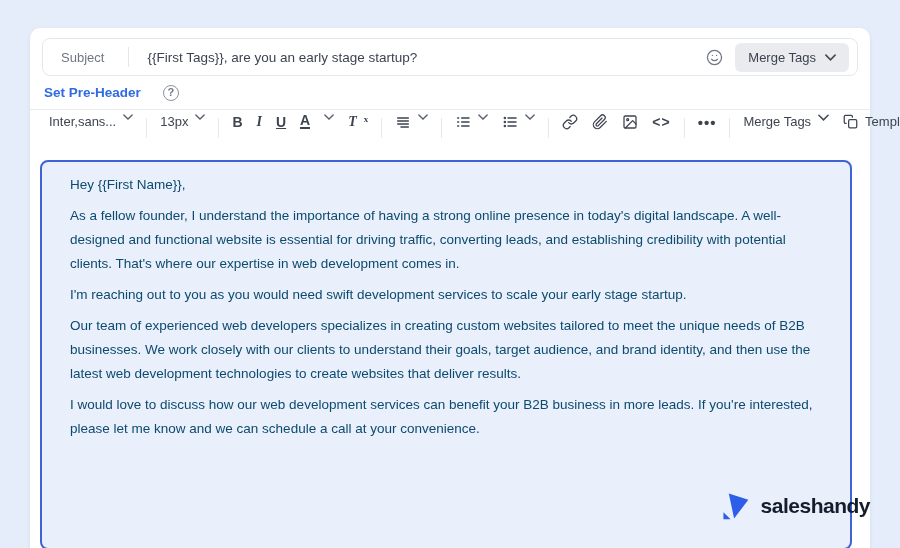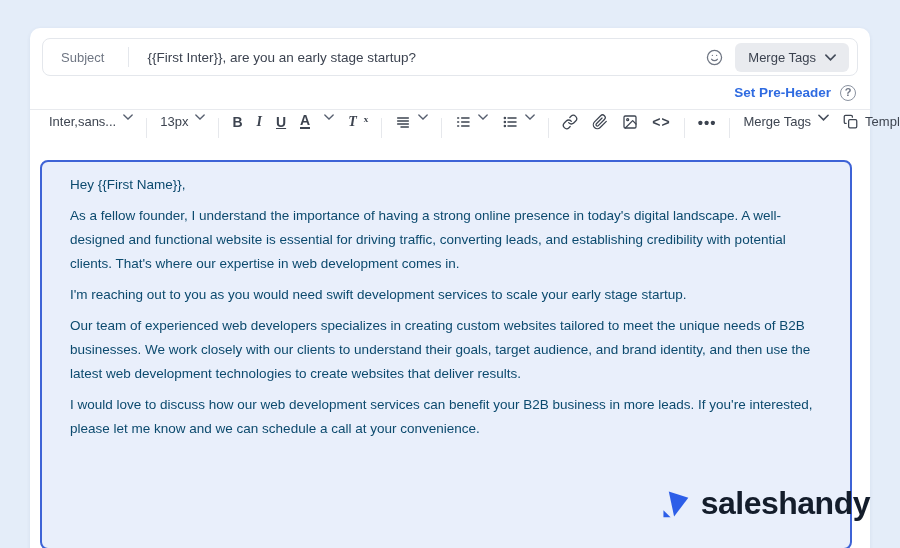--- a/index.html
+++ b/index.html
@@ -28,21 +28,21 @@
   .icon-btn { display:flex; align-items:center; justify-content:center; padding:4px; cursor:pointer; color:#6f7683; }
   .merge-pill {
     margin-left:8px; background:#e9ebef; border-radius:6px; height:29px;
     display:flex; align-items:center; gap:9px; padding:0 13px;
     font-size:13px; color:#3c4350; cursor:pointer;
   }
   .chev { display:inline-flex; color:#586070; }
   
   .preheader-row {
     height:33px; flex:0 0 auto; display:flex; align-items:center;
-    justify-content:flex-end; gap:9px; padding:0 14px;
+    gap:22px; padding:0 14px;
   }
   .preheader-link { color:#2f6be1; font-weight:700; font-size:13.5px; cursor:pointer; }
   .help-circle {
     width:16px; height:16px; border:1.4px solid #8b93a1; border-radius:50%;
     color:#707786; font-size:11px; font-weight:700; line-height:13px;
     display:flex; align-items:center; justify-content:center; cursor:pointer;
   }
   
   .toolbar {
     flex:0 0 auto; border-top:1px solid #e8eaee; height:37px;
@@ -67,32 +67,32 @@
     border:2px solid #3e63d6; border-radius:8px; background:#e9effb;
     padding:11px 28px; overflow:hidden;
     font-size:13.5px; line-height:24px; color:#0c4a6e; cursor:text;
   }
   .editor p { margin:0 0 7px; }
   
   .brand {
     position:absolute; right:30px; bottom:26px;
     display:flex; align-items:center; gap:10px;
   }
-  .brand-name { font-size:32px; font-weight:800; color:#141d2b; letter-spacing:-0.5px; }
+  .brand-name { font-size:21px; font-weight:800; color:#141d2b; letter-spacing:-0.5px; }
   svg { display:block; }
 </style>
 </head>
 <body>
 
 <div class="card">
 
   <div class="subject-row">
     <span class="subject-label">Subject</span>
     <span class="v-div"></span>
-    <span class="subject-value">{{First Inter}}, are you an early stage startup?</span>
+    <span class="subject-value">{{First Tags}}, are you an early stage startup?</span>
     <span class="icon-btn">
       <span>
         <svg width="17" height="17" viewBox="0 0 24 24" fill="none" stroke="#6f7683" stroke-width="1.8" stroke-linecap="round">
           <circle cx="12" cy="12" r="10"></circle>
           <path d="M8 14.5s1.5 2 4 2 4-2 4-2"></path>
           <line x1="9" y1="9" x2="9.01" y2="9"></line>
             <line x1="15" y1="9" x2="15.01" y2="9"></line>
         </svg>
       </span>
     </span>

